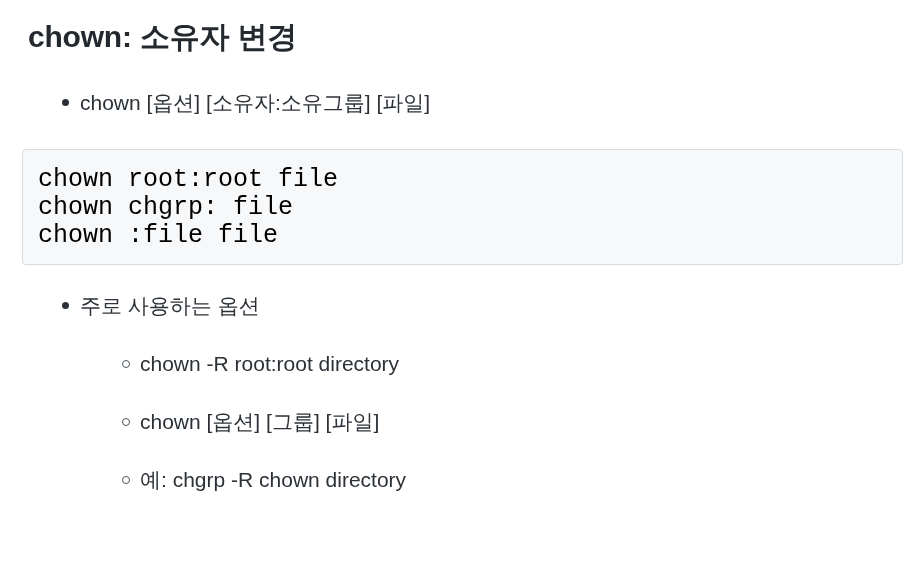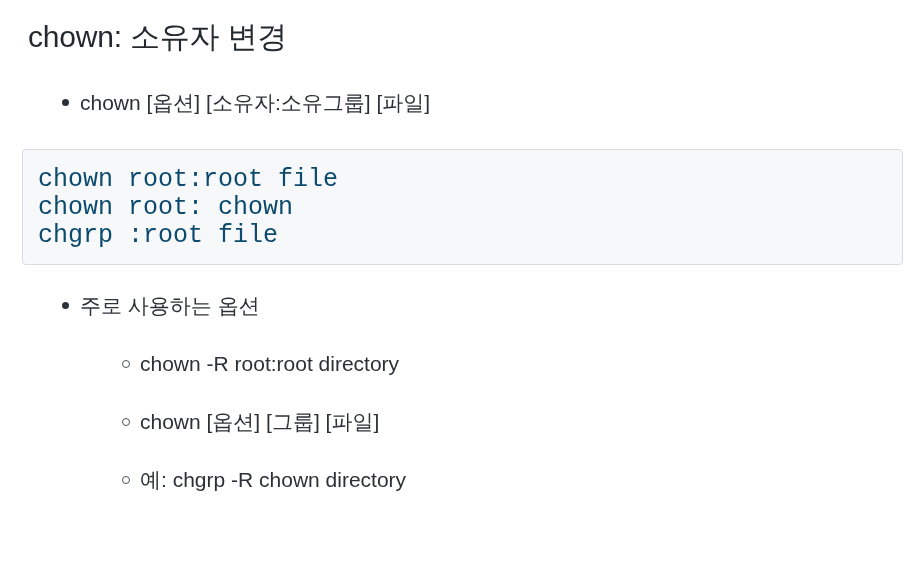--- a/index.html
+++ b/index.html
@@ -9,21 +9,21 @@
     height: 570px;
     overflow: hidden;
     font-family: "Liberation Sans", "DejaVu Sans", sans-serif;
     color: #24292f;
   }
   .page {
     padding: 18px 13px 0 28px;
   }
   .doc-title {
     font-size: 30px;
-    font-weight: 400;
+    font-weight: 700;
     line-height: 38px;
     letter-spacing: -0.2px;
     color: #24292f;
     margin-bottom: 34px;
   }
   ul.list {
     list-style: none;
   }
   li.item {
     display: flex;
@@ -62,21 +62,21 @@
     margin-bottom: 28px;
     background: #f7f8fa;
     border: 1px solid #d8dce2;
     border-radius: 4px;
     padding: 16px 15px 14px 15px;
   }
   .code-panel pre {
     font-family: "Liberation Mono", "DejaVu Sans Mono", monospace;
     font-size: 25px;
     line-height: 28px;
-    color: #0c4a6e;
+    color: #000000;
     white-space: pre;
   }
   .gap-item { margin-bottom: 33px; }
 </style>
 </head>
 <body>
 
 <div class="page">
 
   <h1 class="doc-title">chown: 소유자 변경</h1>
@@ -85,22 +85,22 @@
     <li class="item">
       <span class="marker-box">
         <span class="disc"></span>
       </span>
       <span>chown [옵션] [소유자:소유그룹] [파일]</span>
     </li>
   </ul>
 
   <div class="code-panel">
     <pre>chown root:root file</pre>
-    <pre>chown root: chown</pre>
-    <pre>chgrp :root file</pre>
+    <pre>chown chgrp: file</pre>
+    <pre>chown :file file</pre>
   </div>
 
   <ul class="list lvl1">
     <li class="item gap-item">
       <span class="marker-box">
         <span class="disc"></span>
       </span>
       <span>주로 사용하는 옵션</span>
     </li>
   </ul>

